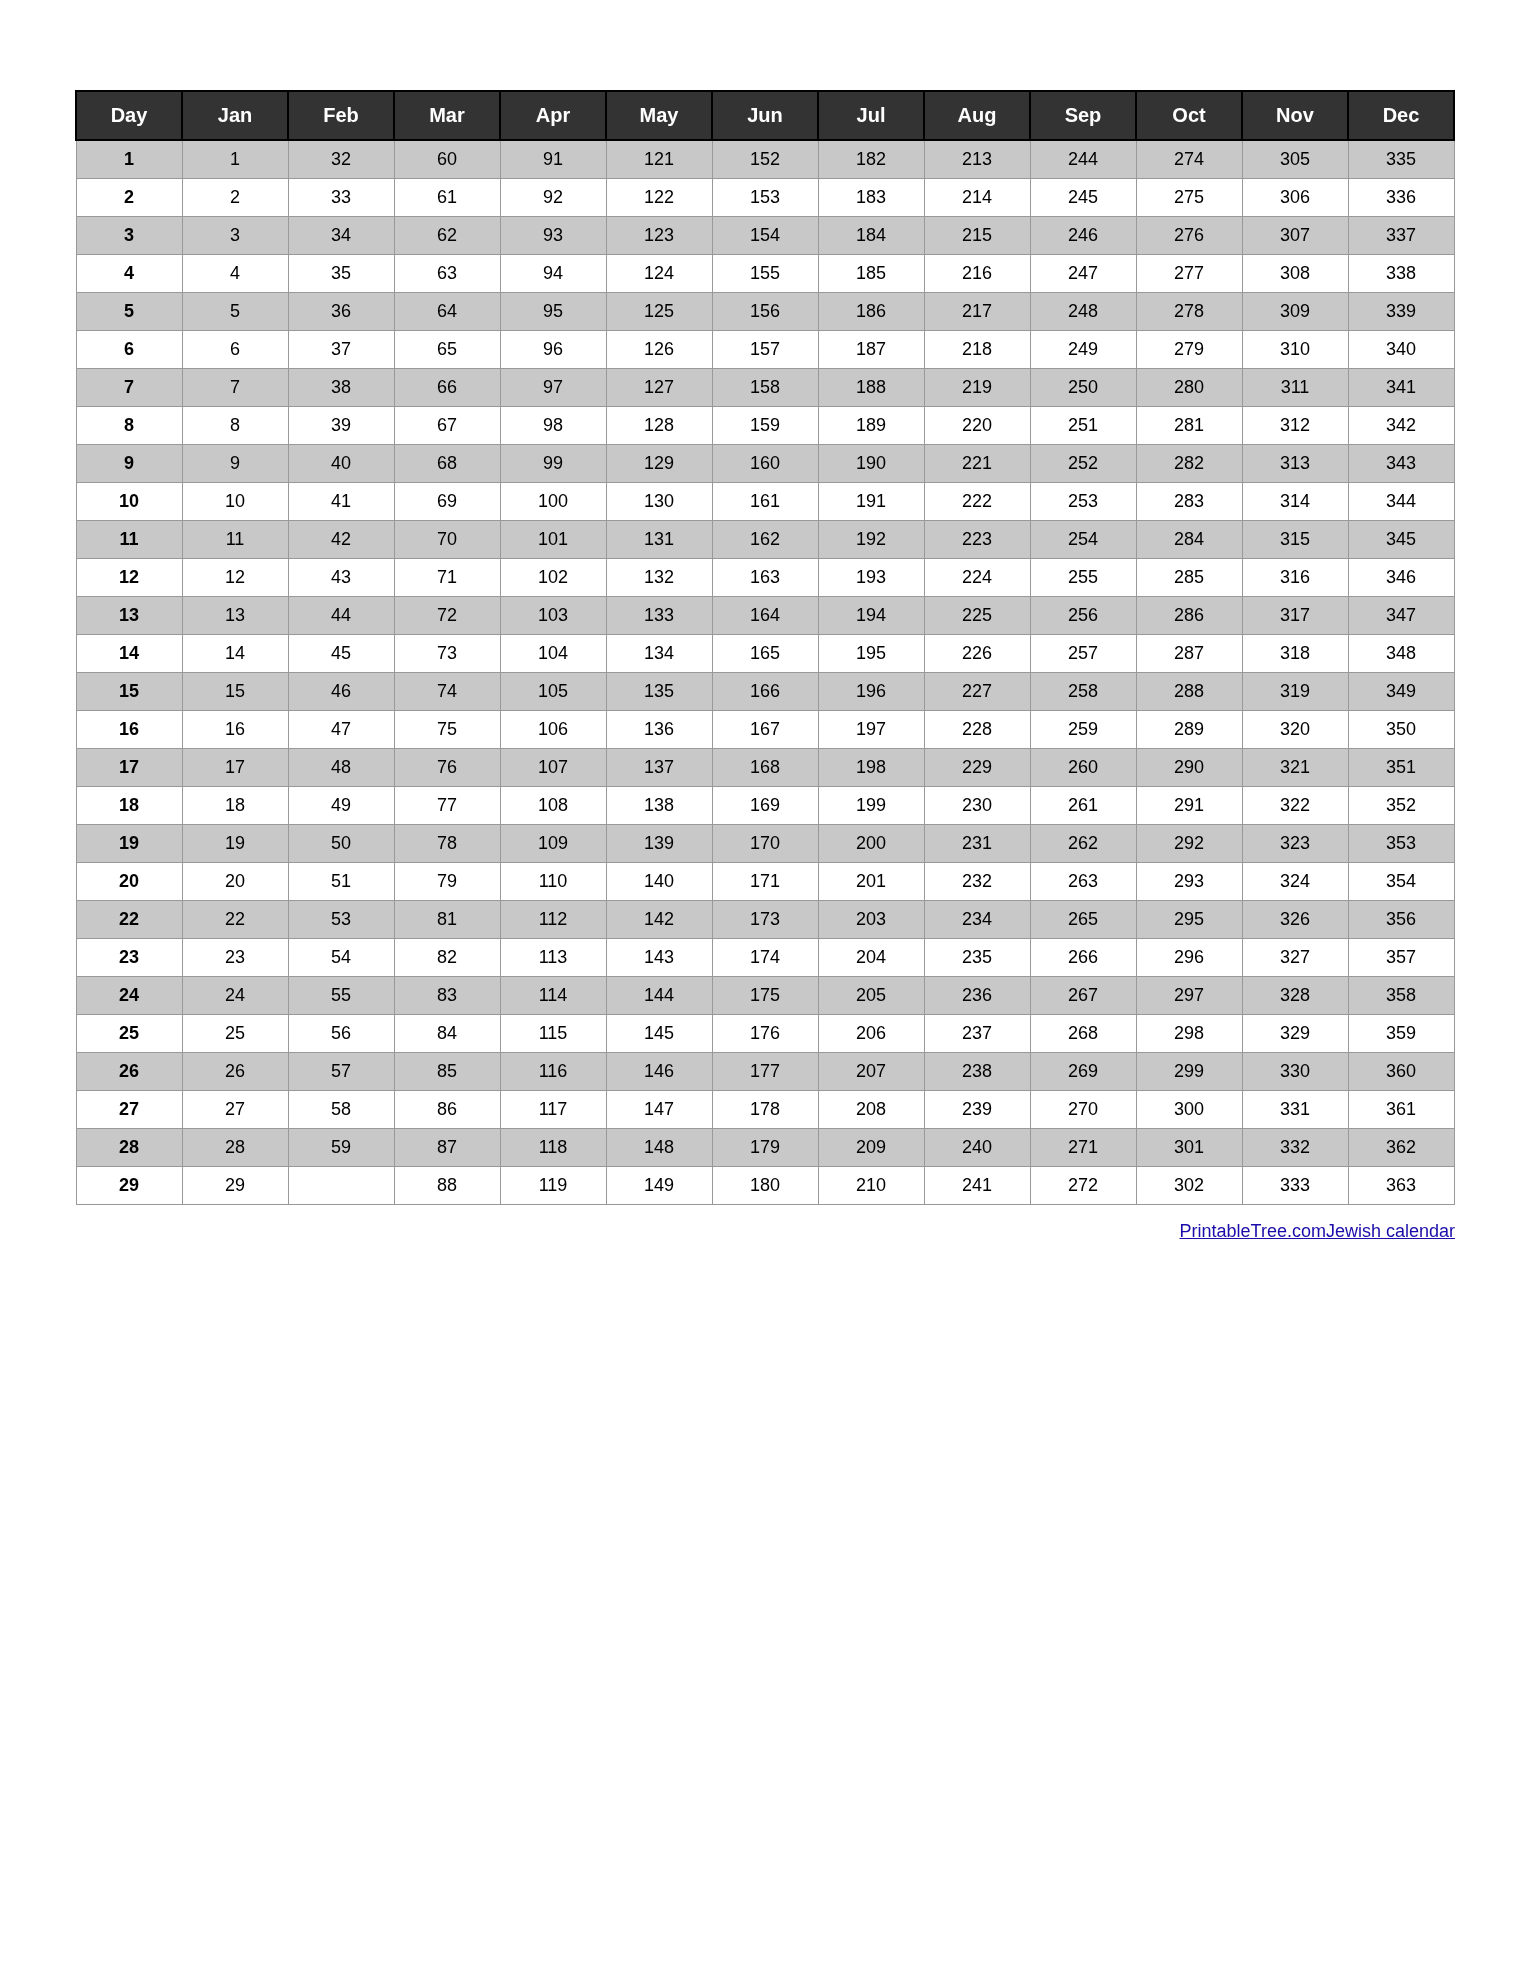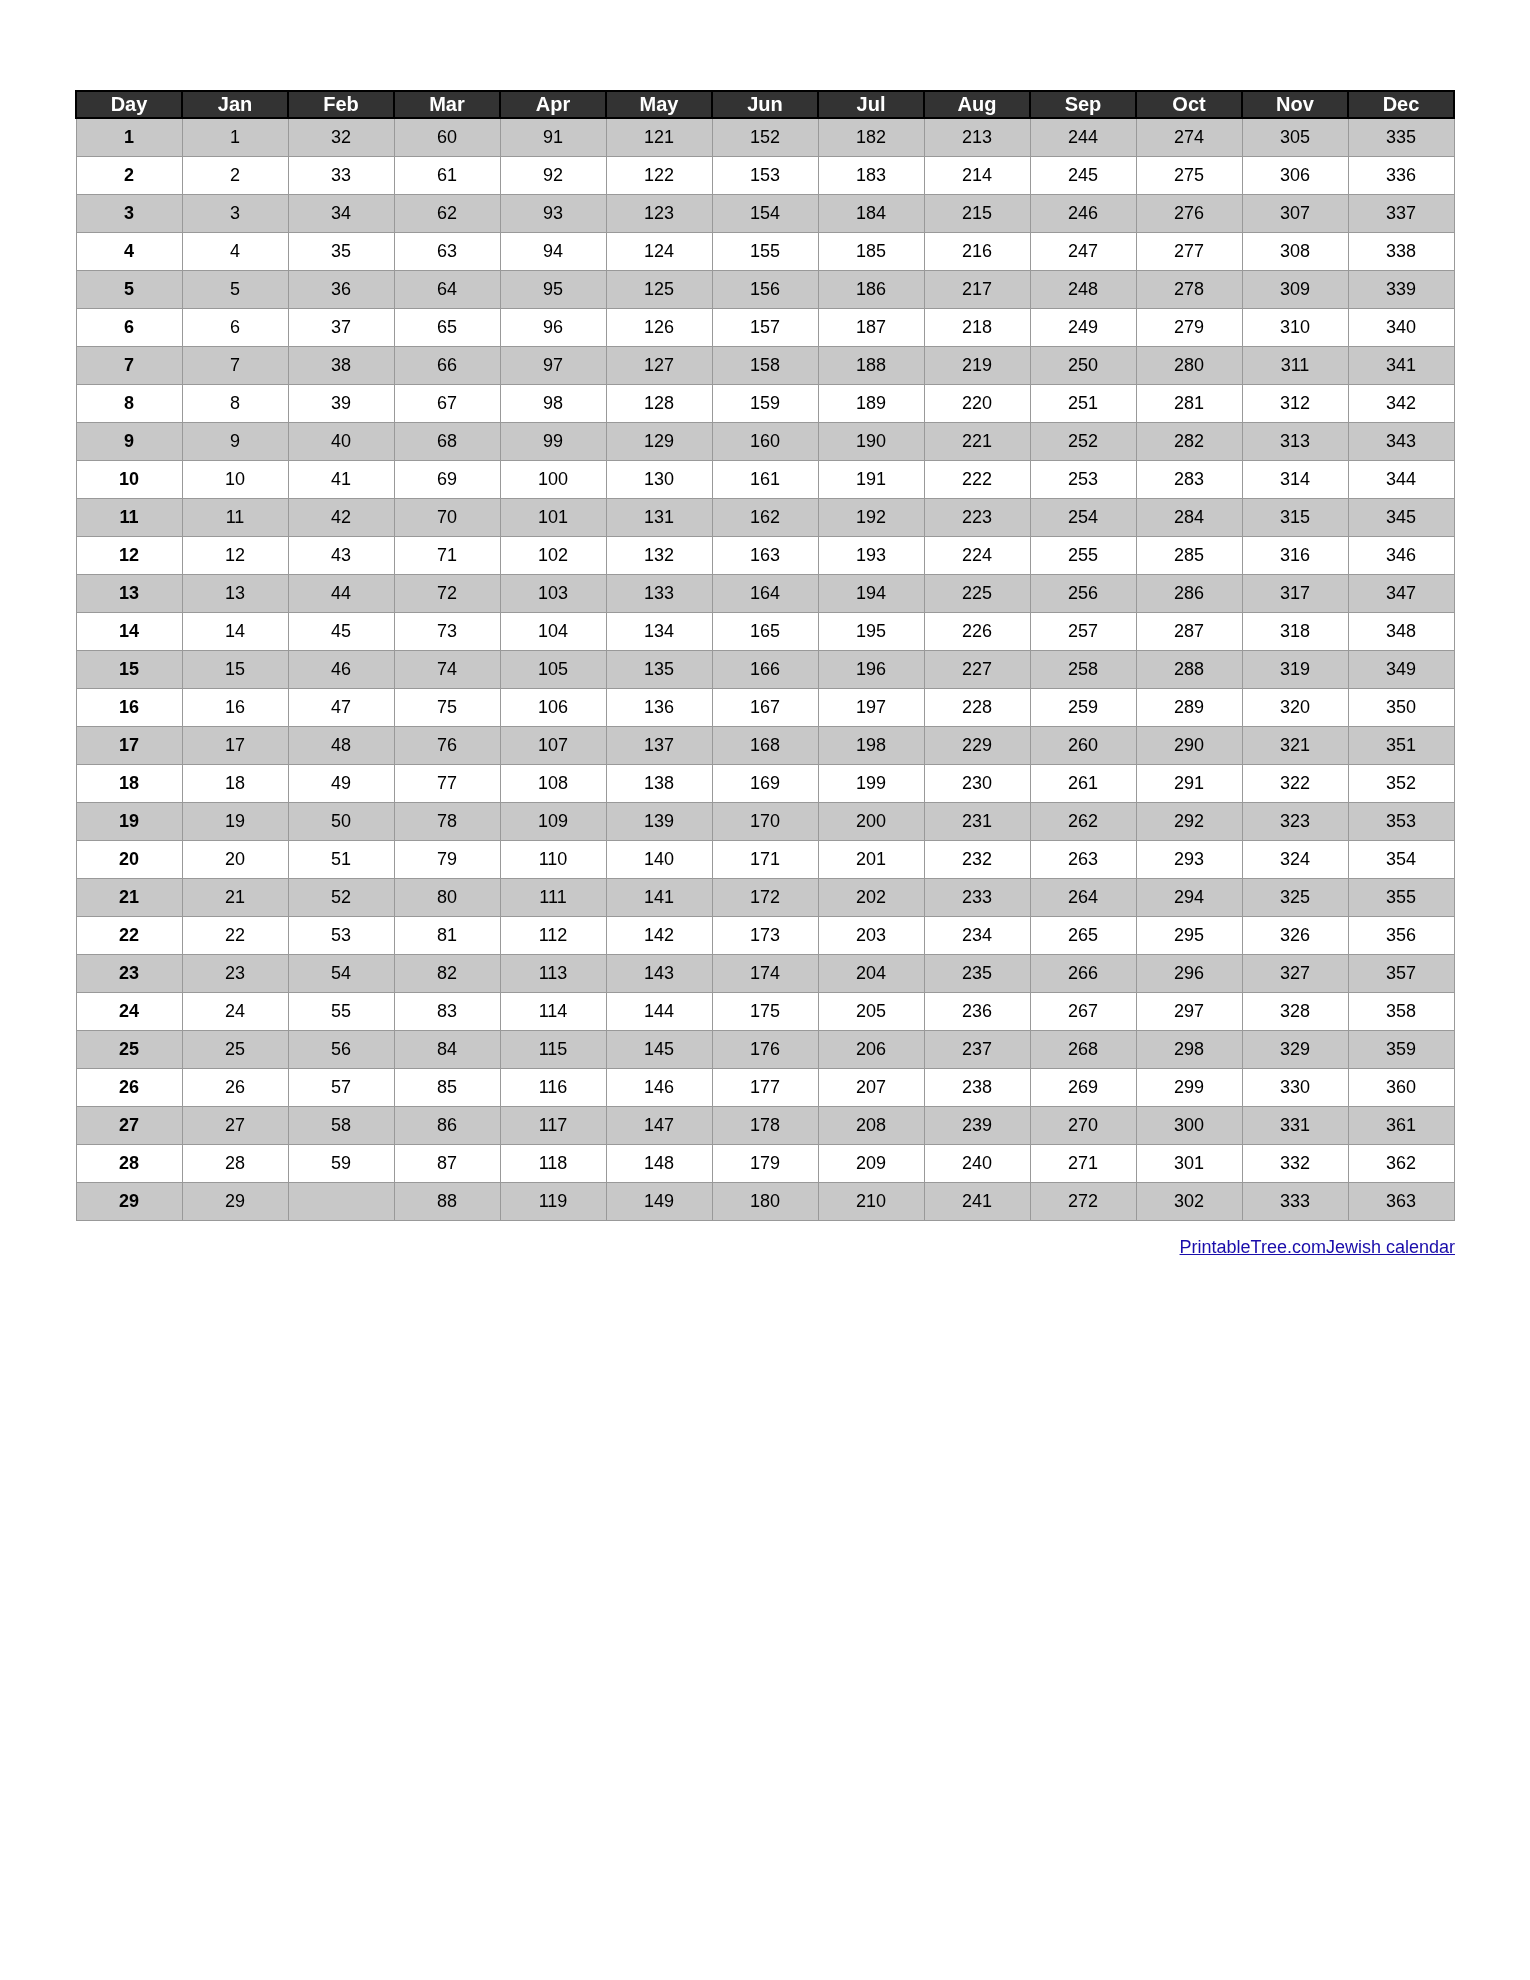--- a/index.html
+++ b/index.html
@@ -22,21 +22,21 @@
     table {
       border-collapse: collapse;
       width: 100%;
       max-width: 1380px;
     }
     th {
       background: #333;
       color: #fff;
       font-size: 20px;
       font-weight: bold;
-      padding: 1px 8px;
+      padding: 12px 8px;
       text-align: center;
       border: 2px solid #000;
     }
     td {
       text-align: center;
       padding: 8px 6px;
       font-size: 18px;
       border: 1px solid #999;
       min-width: 80px;
     }
@@ -385,35 +385,20 @@
         <td>140</td>
         <td>171</td>
         <td>201</td>
         <td>232</td>
         <td>263</td>
         <td>293</td>
         <td>324</td>
         <td>354</td>
       </tr>
       <tr>
-        <td>21</td>
-        <td>21</td>
-        <td>52</td>
-        <td>80</td>
-        <td>111</td>
-        <td>141</td>
-        <td>172</td>
-        <td>202</td>
-        <td>233</td>
-        <td>264</td>
-        <td>294</td>
-        <td>325</td>
-        <td>355</td>
-      </tr>
-      <tr>
         <td>22</td>
         <td>22</td>
         <td>53</td>
         <td>81</td>
         <td>112</td>
         <td>142</td>
         <td>173</td>
         <td>203</td>
         <td>234</td>
         <td>265</td>

